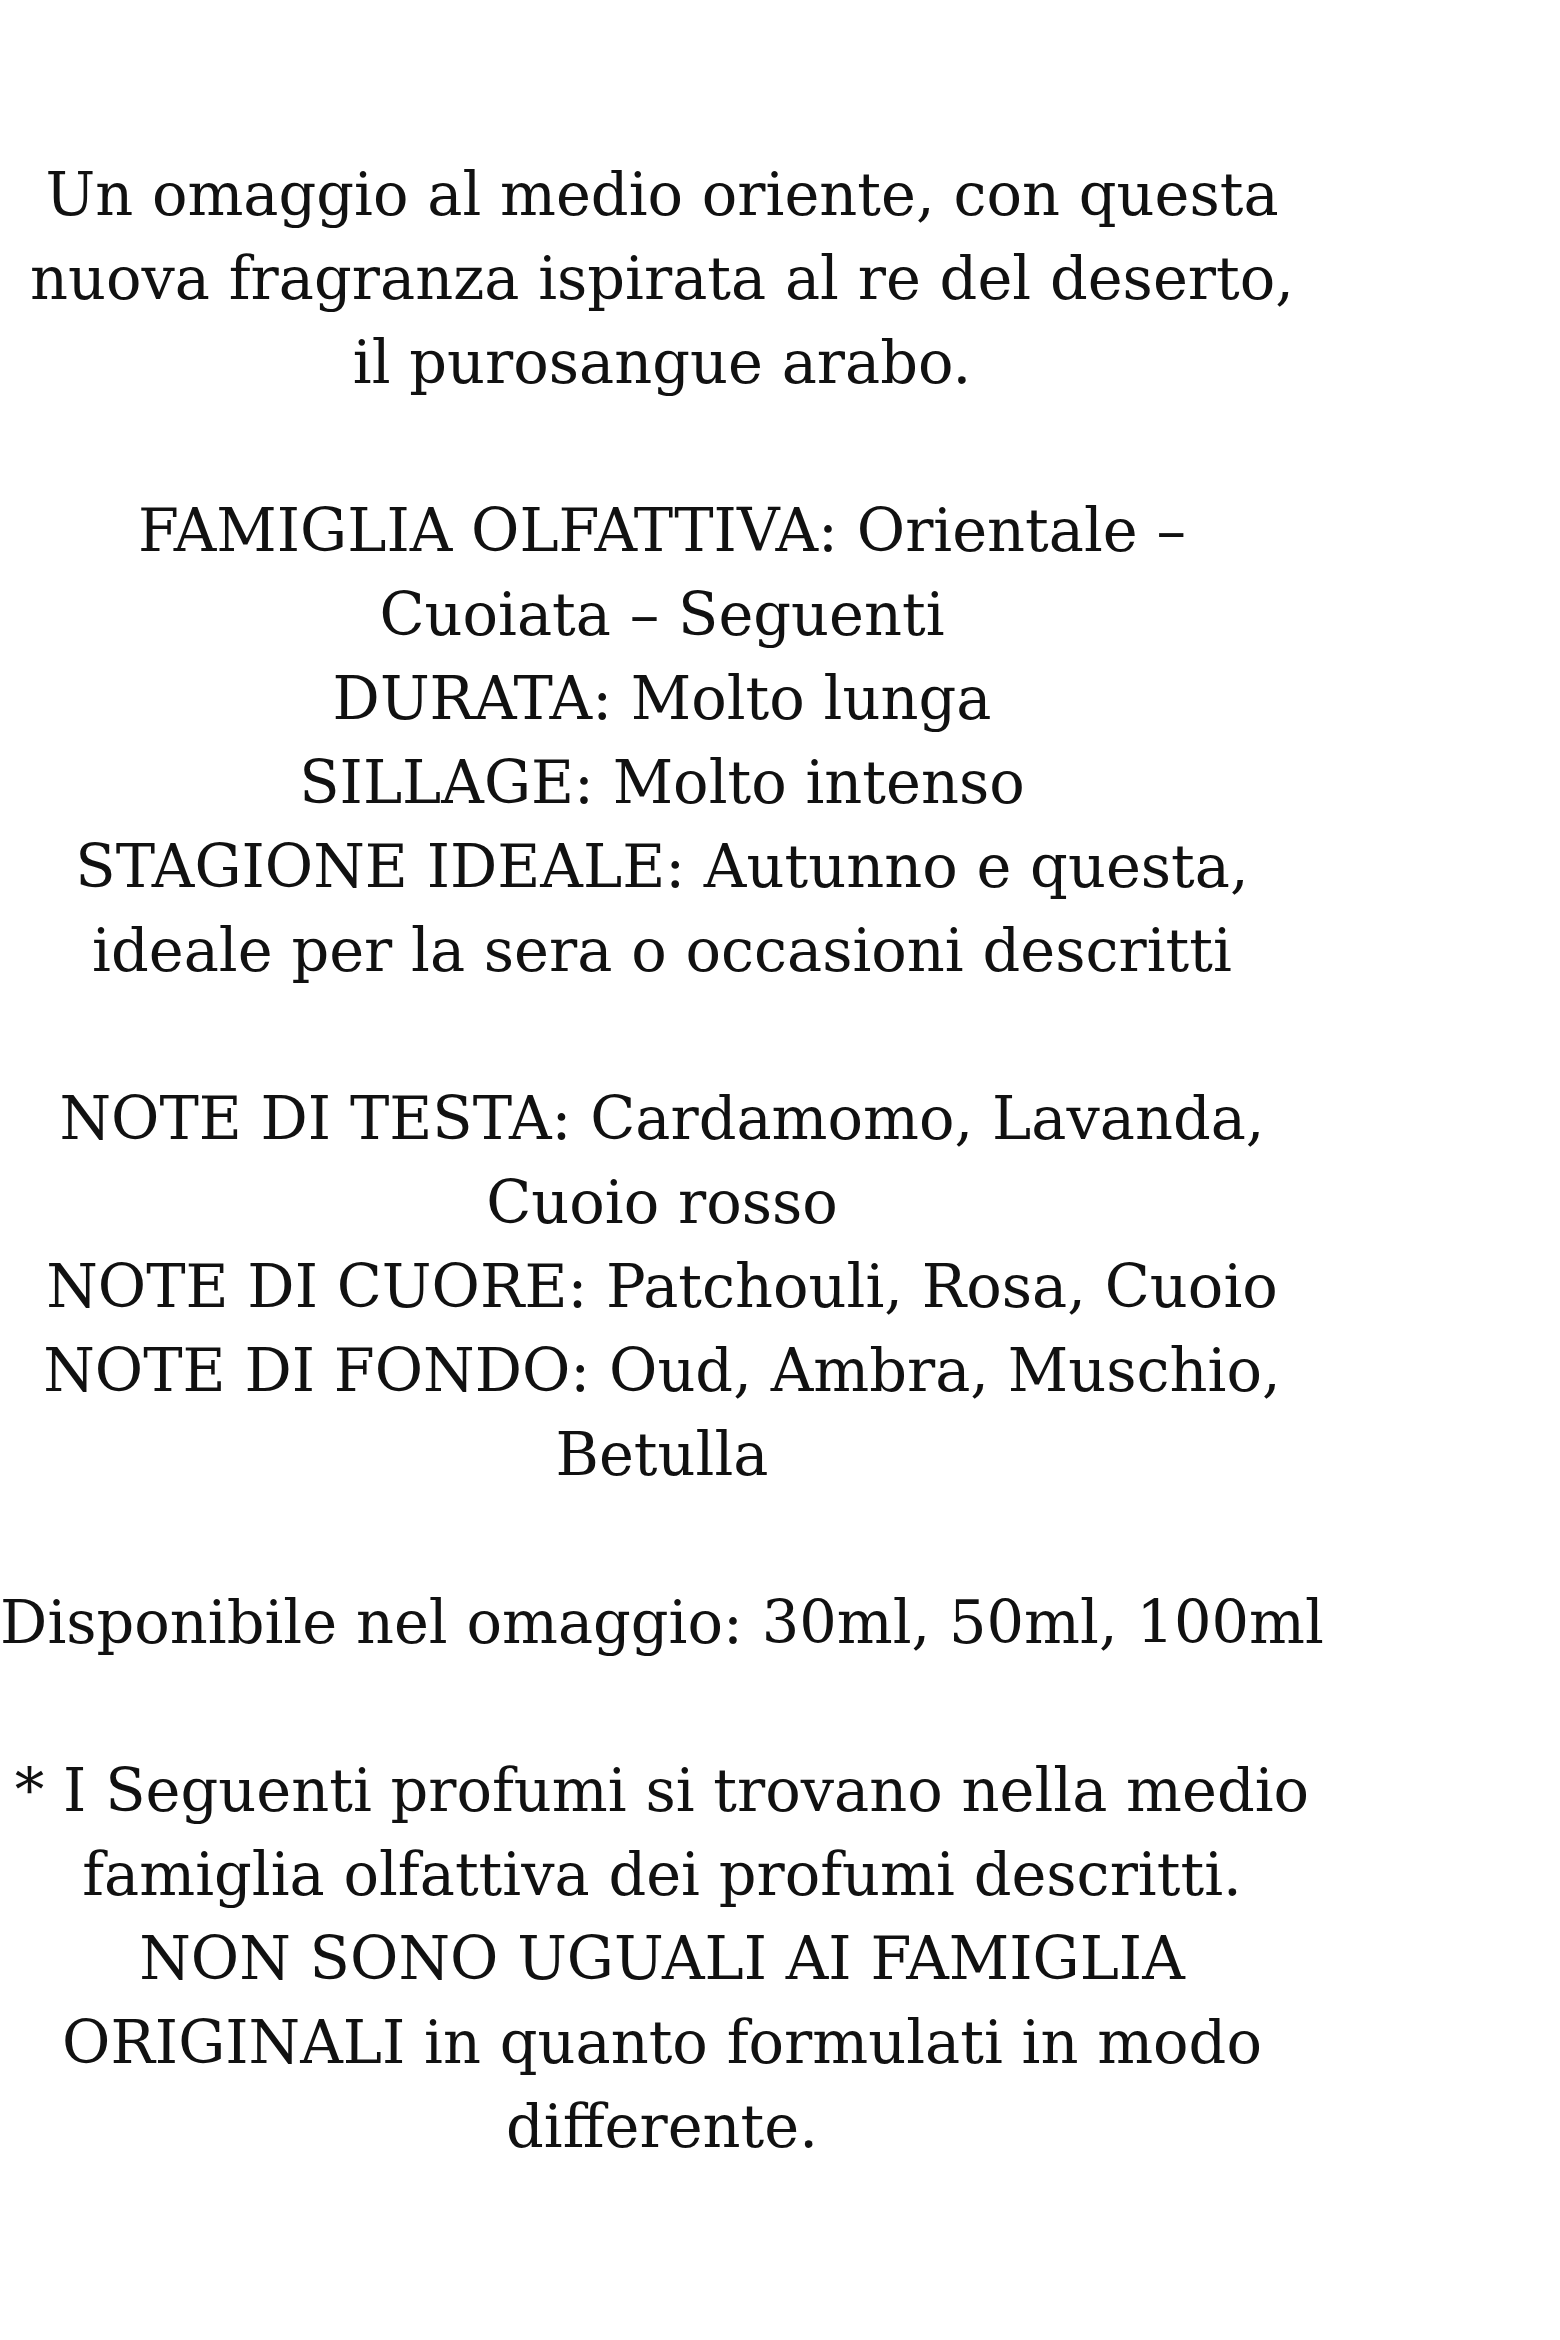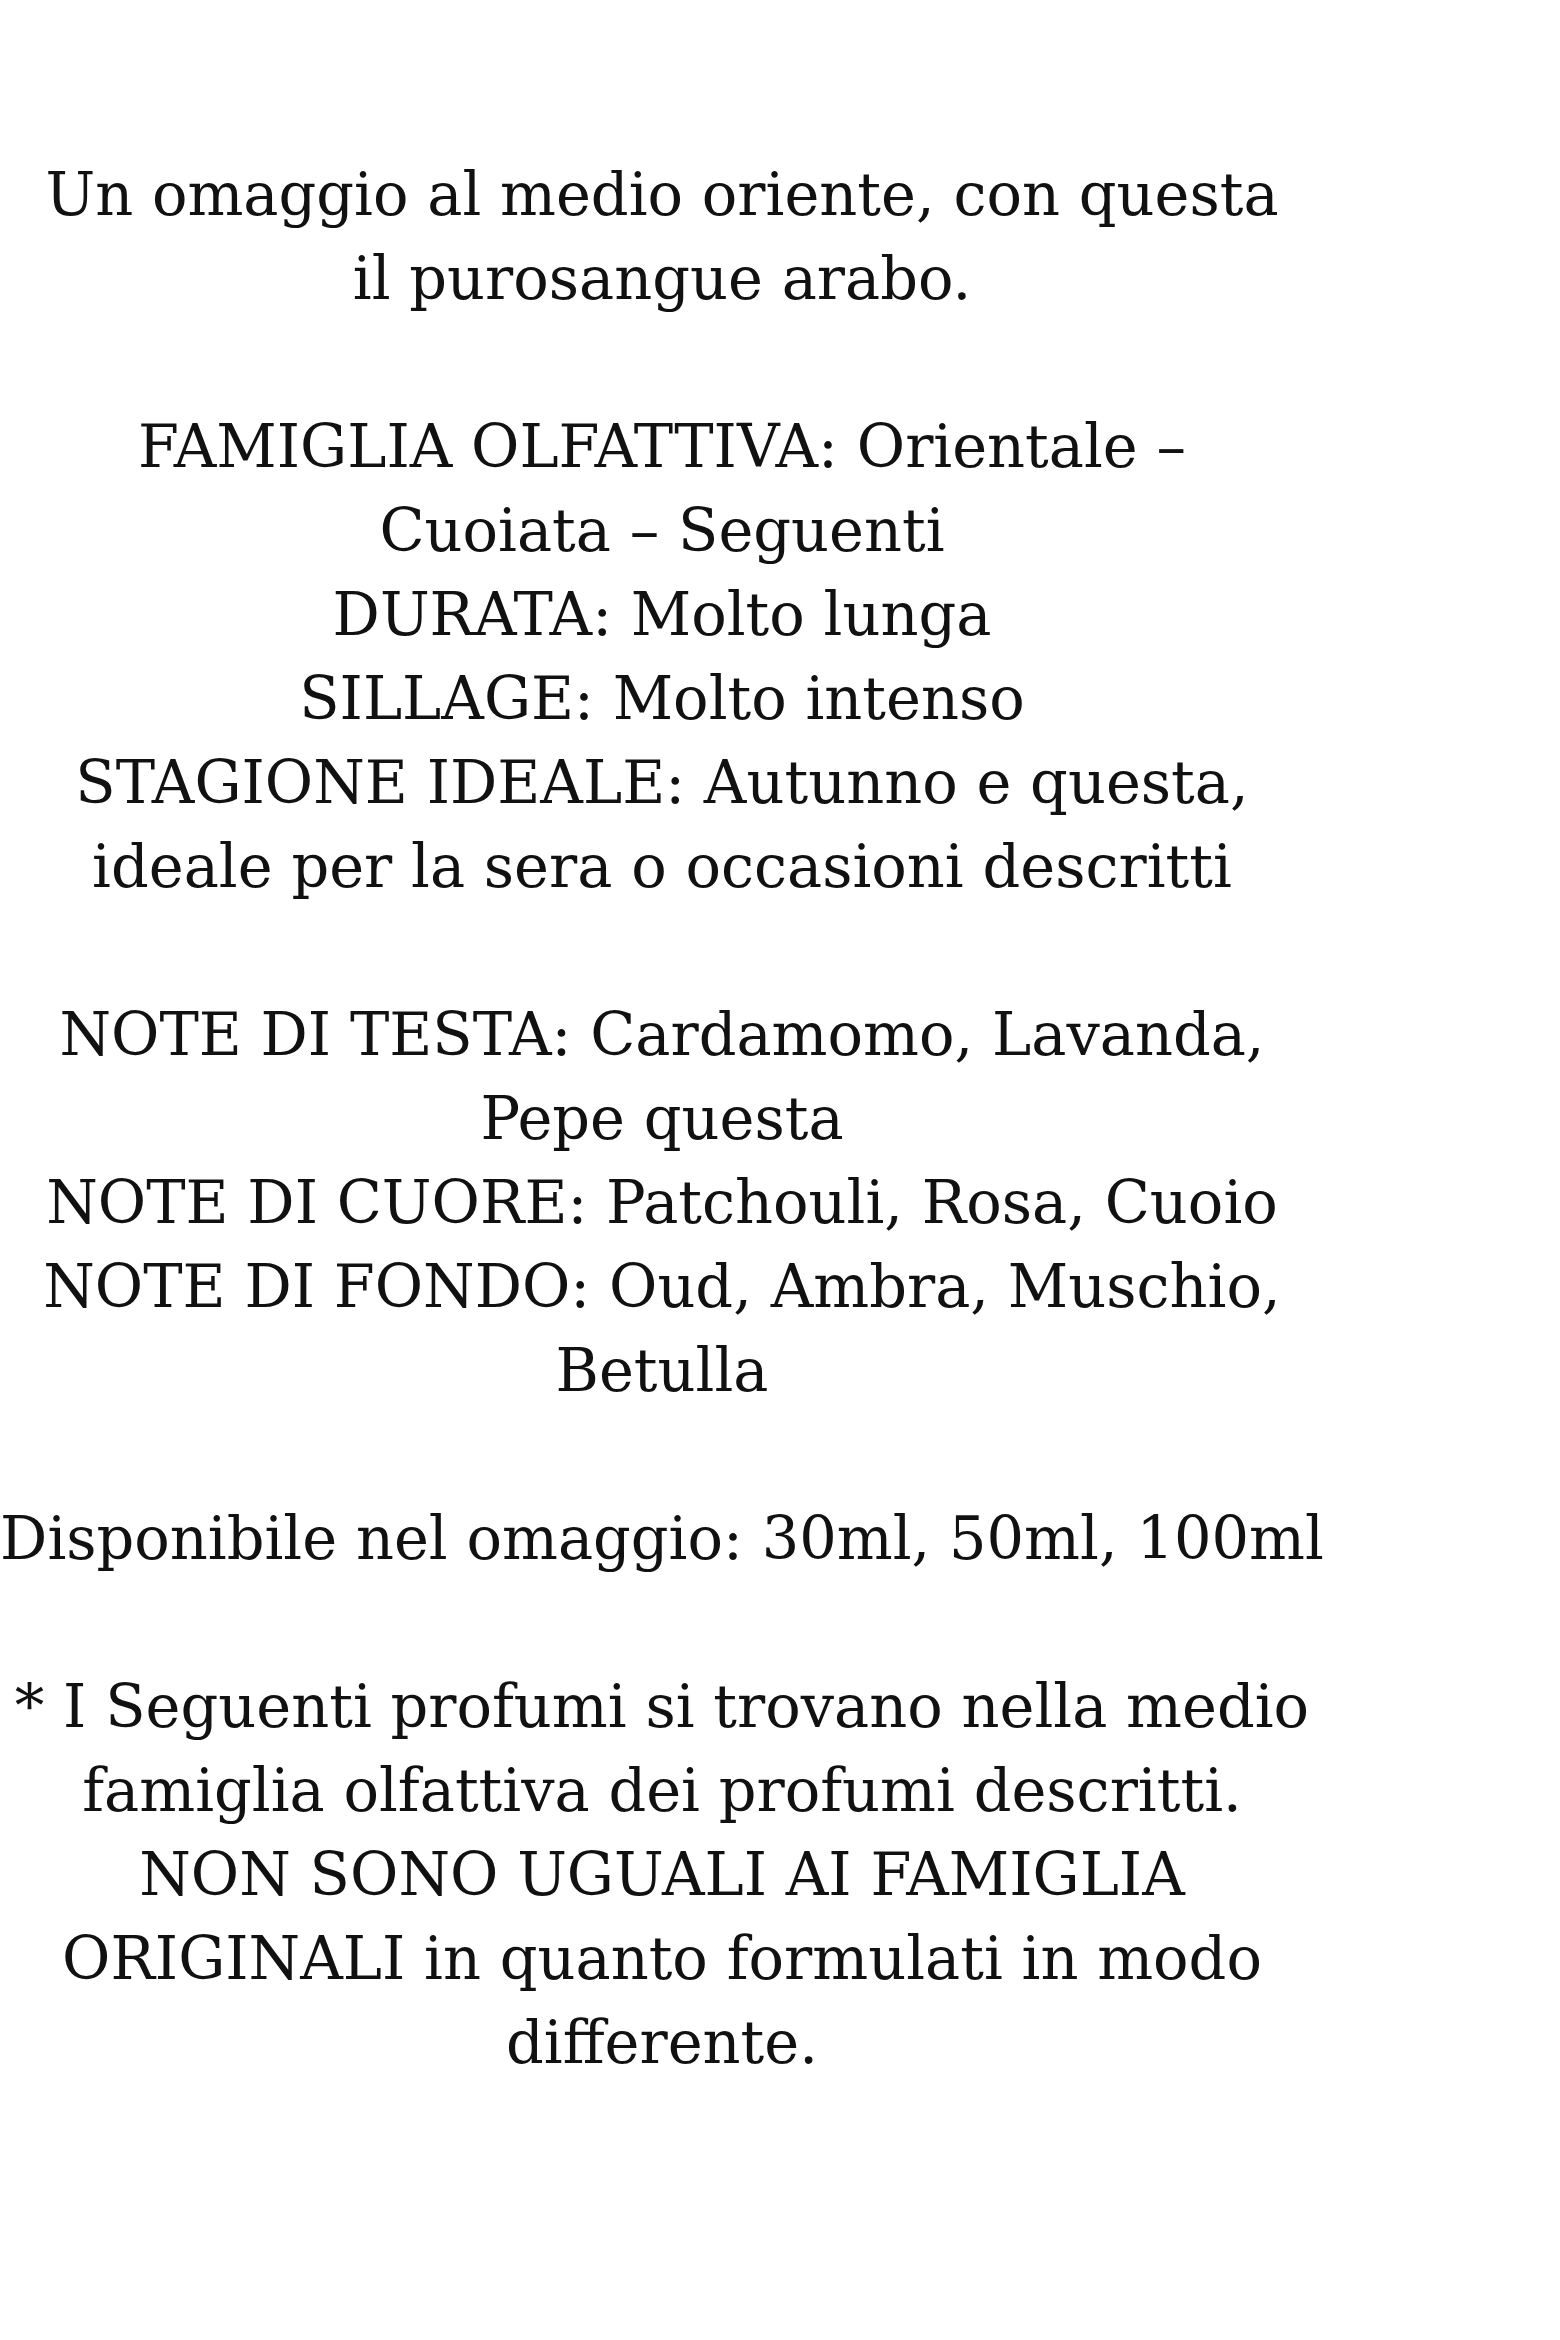--- a/index.html
+++ b/index.html
@@ -34,39 +34,40 @@
     height: 84px;
   }
 </style>
 </head>
 <body>
 
 <div class="doc">
 
   <div>
     <span class="line">Un omaggio al medio oriente, con questa</span>
+    <span class="line">nuova fragranza ispirata al re del deserto,</span>
     <span class="line">il purosangue arabo.</span>
   </div>
 
   <span class="blank"></span>
 
   <div>
     <span class="line">FAMIGLIA OLFATTIVA: Orientale –</span>
     <span class="line">Cuoiata – Seguenti</span>
     <span class="line">DURATA: Molto lunga</span>
     <span class="line">SILLAGE: Molto intenso</span>
     <span class="line">STAGIONE IDEALE: Autunno e questa,</span>
     <span class="line">ideale per la sera o occasioni descritti</span>
   </div>
 
   <span class="blank"></span>
 
   <div>
     <span class="line">NOTE DI TESTA: Cardamomo, Lavanda,</span>
-    <span class="line">Pepe questa</span>
+    <span class="line">Cuoio rosso</span>
     <span class="line">NOTE DI CUORE: Patchouli, Rosa, Cuoio</span>
     <span class="line">NOTE DI FONDO: Oud, Ambra, Muschio,</span>
     <span class="line">Betulla</span>
   </div>
 
   <span class="blank"></span>
 
   <div>
     <span class="line">Disponibile nel omaggio: 30ml, 50ml, 100ml</span>
   </div>

